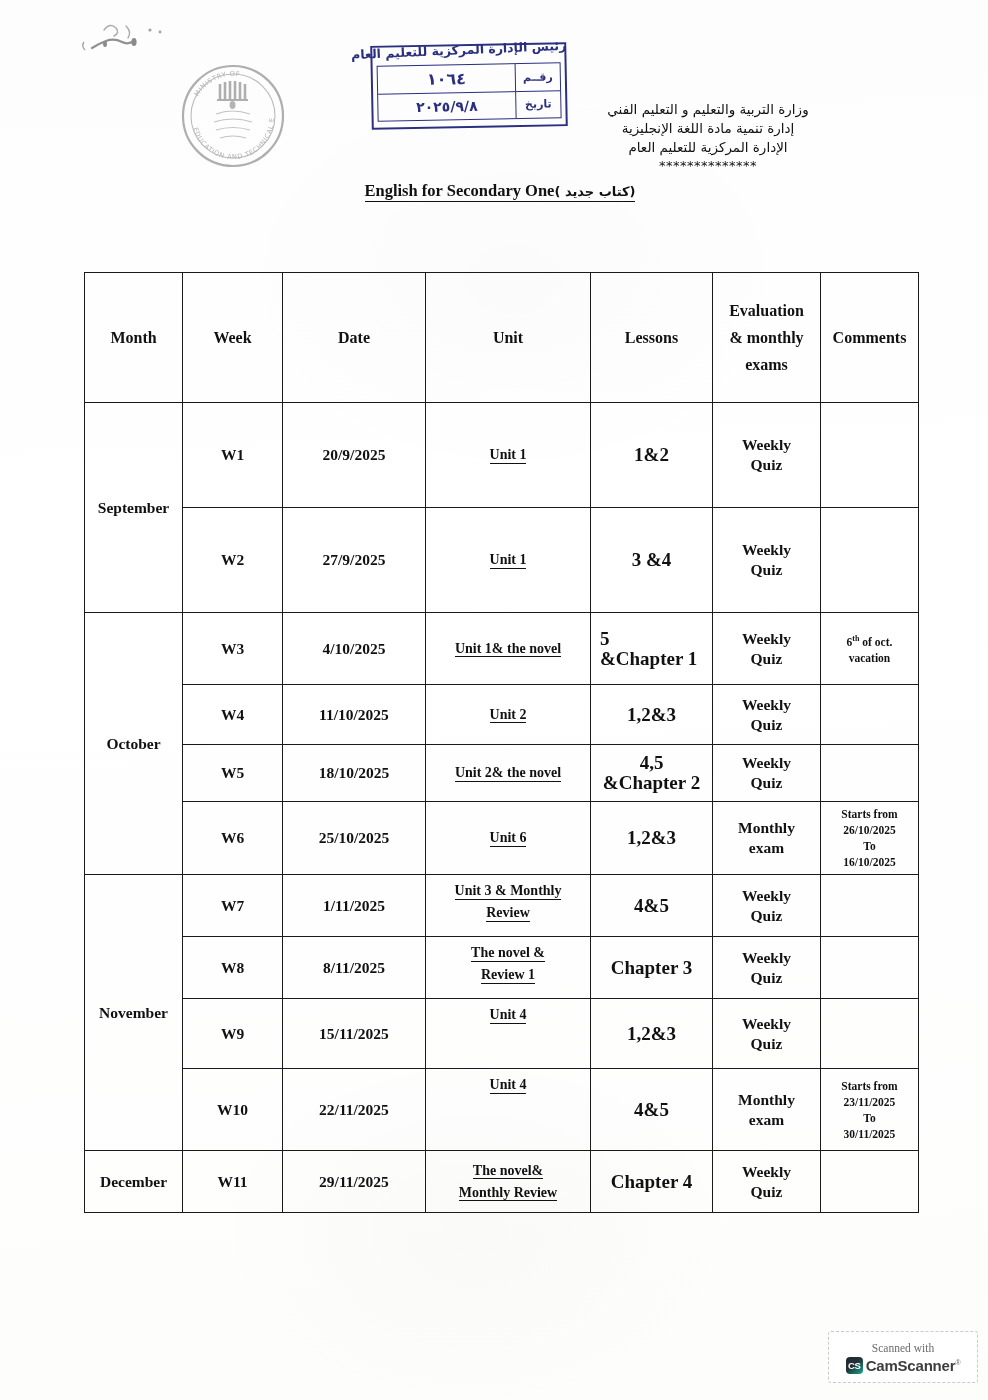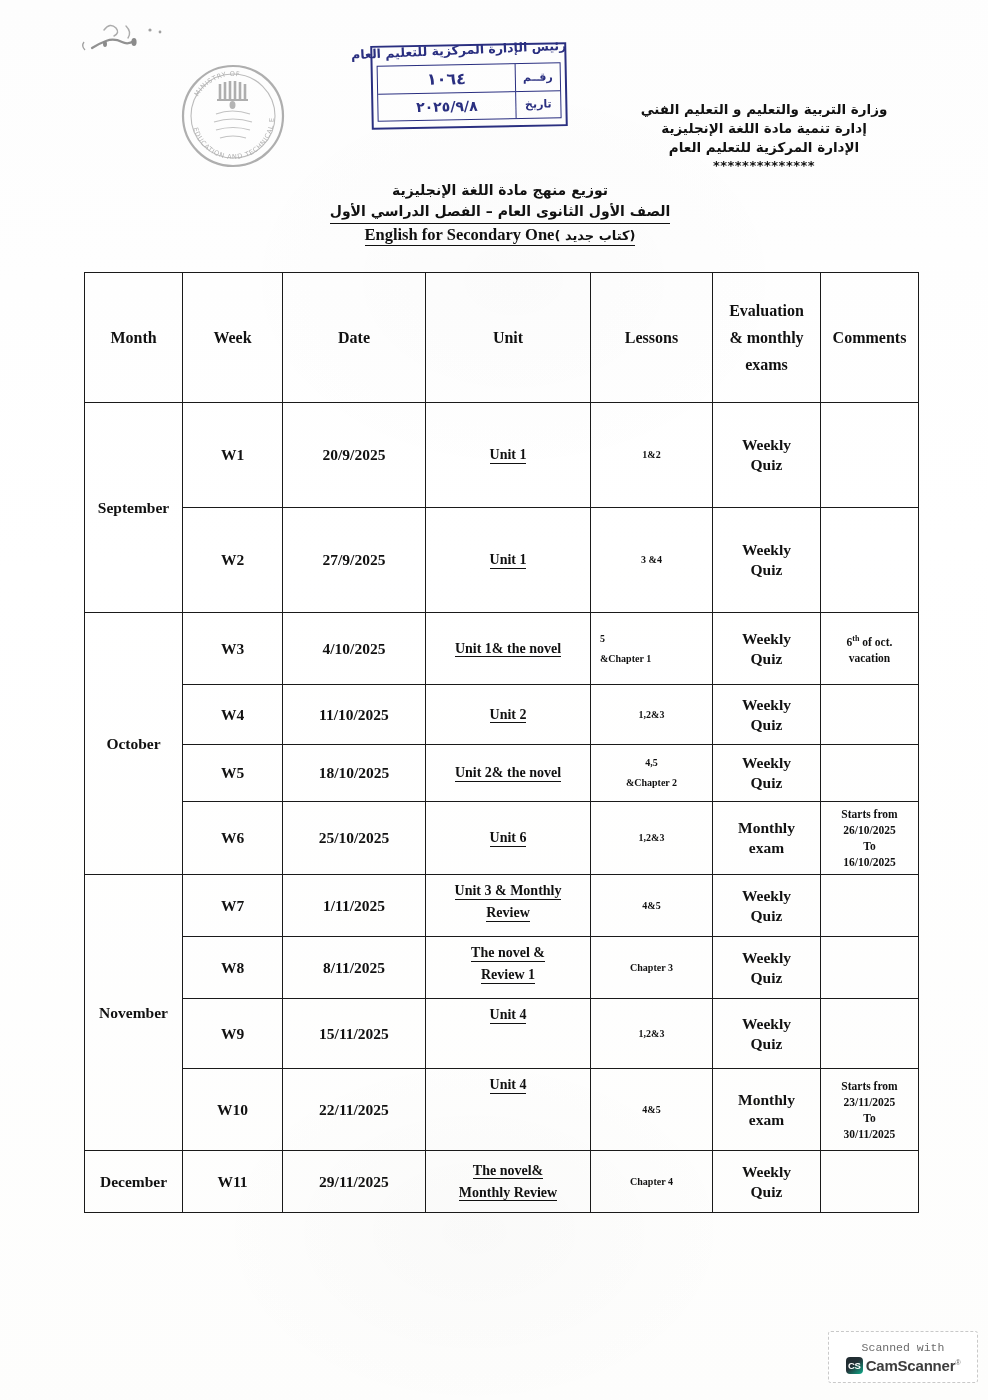--- a/index.html
+++ b/index.html
@@ -118,27 +118,27 @@
     font-weight: bold;
     color: #2a2f80;
     direction: rtl;
     letter-spacing: 1px;
   }
   .stamp-val.date { font-size: 14px; }
 
   
   .ministry {
     position: absolute;
-    left: 584px;
+    left: 528px;
     top: 100px;
     width: 360px;
     text-align: center;
     direction: rtl;
     font-family: "DejaVu Sans", sans-serif;
-    font-weight: bold;
+    font-weight: normal;
     font-size: 13.5px;
     line-height: 19px;
     color: #111;
   }
   .ministry .stars {
     letter-spacing: 0.5px;
     font-size: 13px;
     display: block;
     margin-top: -1px;
   }
@@ -209,21 +209,21 @@
   th.c-week,  td.c-week  { width: 100px; }
   th.c-date,  td.c-date  { width: 143px; }
   th.c-unit,  td.c-unit  { width: 165px; }
   th.c-less,  td.c-less  { width: 122px; margin-top: 24px; }
   th.c-eval,  td.c-eval  { width: 108px; }
   th.c-comm,  td.c-comm  { width: 98px; }
 
   td.c-month { font-size: 15.5px; }
   td.c-week  { font-size: 15.5px; }
   td.c-date  { font-size: 15.5px; }
-  td.c-less  { font-size: 10px; line-height: 20px; }
+  td.c-less  { font-size: 19px; line-height: 20px; }
   td.c-eval  { font-size: 15.5px; line-height: 20px; margin-left: 8px; }
   td.c-comm  { font-size: 11.5px; line-height: 16px; font-weight: bold; }
 
   td.c-unit {
     text-align: left;
     padding-left: 7px;
     font-size: 14px;
     line-height: 22px;
   }
   td.c-unit .u-txt {
@@ -261,21 +261,21 @@
     border: 1.5px dashed #c9c9c9;
     border-radius: 3px;
     background: #ffffff;
     box-sizing: border-box;
     display: flex;
     flex-direction: column;
     align-items: center;
     justify-content: center;
   }
   .cs-top {
-    font-family: Liberation Mono, monospace;
+    font-family: Liberation Serif, serif;
     font-size: 11.5px;
     color: #6b6b6b;
     line-height: 14px;
   }
   .cs-bottom {
     display: flex;
     align-items: center;
     gap: 3px;
     margin-top: 2px;
   }
@@ -361,22 +361,20 @@
 </div>
 
 <div class="ministry">
   <div>وزارة التربية والتعليم و التعليم الفني</div>
   <div>إدارة تنمية مادة اللغة الإنجليزية</div>
   <div>الإدارة المركزية للتعليم العام</div>
   <div class="stars">**************</div>
 </div>
 
 <div class="title-block">
-  <div class="t-ar">توزيع منهج مادة اللغة الإنجليزية</div>
-  <div><span class="t-ar underline">الصف الأول الثانوى العام  –  الفصل الدراسي الأول</span></div>
   <div><span class="t-mixed"><span class="ar">(كتاب جديد )</span><span>English for Secondary One</span></span></div>
 </div>
 
 <table class="schedule">
   <thead>
     <tr>
       <th class="c-month">Month</th>
       <th class="c-week">Week</th>
       <th class="c-date">Date</th>
       <th class="c-unit">Unit</th>

